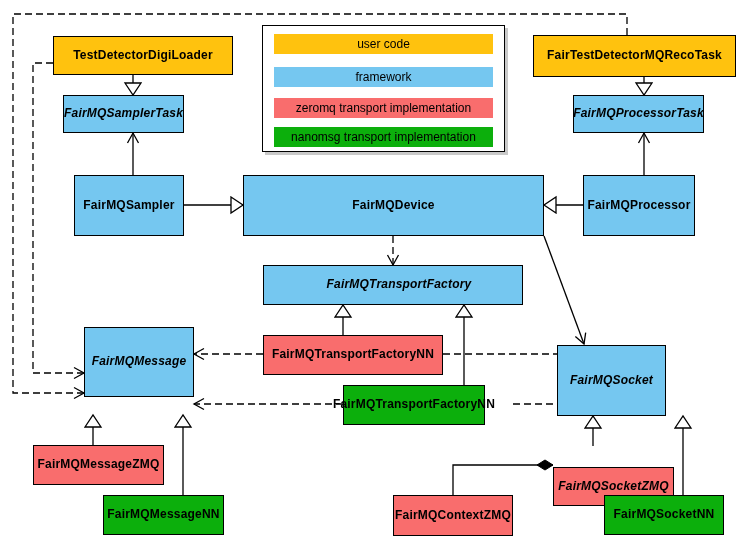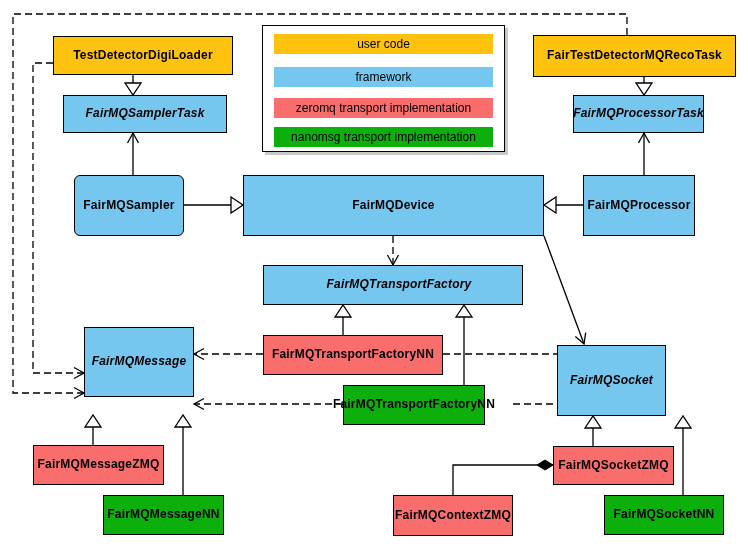--- a/index.html
+++ b/index.html
@@ -64,38 +64,38 @@
     <line x1="513" y1="404" x2="585" y2="404" stroke="#000" stroke-width="1.3" stroke-dasharray="7 4" marker-end="url(#vee)"></line>
     <polyline points="53,63 33,63 33,373 84,373" fill="none" stroke="#000" stroke-width="1.3" stroke-dasharray="7 4" marker-end="url(#vee)"></polyline>
     <polyline points="627,35 627,14 13,14 13,393 84,393" fill="none" stroke="#000" stroke-width="1.3" stroke-dasharray="7 4" marker-end="url(#vee)"></polyline>
 
     <polyline points="453,495 453,465 553,465" fill="none" stroke="#000" stroke-width="1.3" marker-end="url(#dia)"></polyline>
   </svg>
 
   <div class="node" style="left: 53px; top: 36px; width: 180px; height: 39px; background: rgb(255, 194, 14);">TestDetectorDigiLoader</div>
   <div class="node" style="left: 533px; top: 35px; width: 203px; height: 42px; background: rgb(255, 194, 14);">FairTestDetectorMQRecoTask</div>
 
-  <div class="node abstract" style="left: 63px; top: 95px; width: 164px; height: 38px; background: rgb(117, 199, 240);">FairMQSamplerTask</div>
+  <div class="node abstract" style="left: 63px; top: 95px; width: 121px; height: 38px; background: rgb(117, 199, 240);">FairMQSamplerTask</div>
   <div class="node abstract" style="left: 573px; top: 95px; width: 131px; height: 38px; background: rgb(117, 199, 240);">FairMQProcessorTask</div>
 
-  <div class="node" style="left: 74px; top: 175px; width: 110px; height: 61px; background: rgb(117, 199, 240); border-radius: 6px;">FairMQSampler</div>
+  <div class="node" style="left: 74px; top: 175px; width: 110px; height: 61px; background: rgb(117, 199, 240);">FairMQSampler</div>
   <div class="node" style="left: 243px; top: 175px; width: 301px; height: 61px; background: rgb(117, 199, 240);">FairMQDevice</div>
   <div class="node" style="left: 583px; top: 175px; width: 112px; height: 61px; background: rgb(117, 199, 240);">FairMQProcessor</div>
 
   <div class="node abstract" style="left: 263px; top: 265px; width: 260px; height: 40px; background: rgb(117, 199, 240); padding-left: 12px;">FairMQTransportFactory</div>
   <div class="node" style="left: 263px; top: 335px; width: 180px; height: 40px; background: rgb(249, 109, 109);">FairMQTransportFactoryNN</div>
   <div class="node" style="left: 343px; top: 385px; width: 142px; height: 40px; background: rgb(12, 175, 12);">FairMQTransportFactoryNN</div>
 
   <div class="node abstract" style="left: 84px; top: 327px; width: 110px; height: 70px; background: rgb(117, 199, 240);">FairMQMessage</div>
   <div class="node abstract" style="left: 557px; top: 345px; width: 109px; height: 71px; background: rgb(117, 199, 240);">FairMQSocket</div>
 
   <div class="node" style="left: 33px; top: 445px; width: 131px; height: 40px; background: rgb(249, 109, 109);">FairMQMessageZMQ</div>
   <div class="node" style="left: 103px; top: 495px; width: 121px; height: 40px; background: rgb(12, 175, 12);">FairMQMessageNN</div>
 
-  <div class="node" style="left: 553px; top: 446px; width: 121px; height: 39px; background: rgb(249, 109, 109);">FairMQSocketZMQ</div>
+  <div class="node" style="left: 553px; top: 467px; width: 121px; height: 39px; background: rgb(249, 109, 109); font-style: italic;">FairMQSocketZMQ</div>
   <div class="node" style="left: 604px; top: 495px; width: 120px; height: 40px; background: rgb(12, 175, 12);">FairMQSocketNN</div>
   <div class="node" style="left: 393px; top: 495px; width: 120px; height: 41px; background: rgb(249, 109, 109);">FairMQContextZMQ</div>
 
   <div class="legend">
     <div class="legend-row" style="top: 8px; background: rgb(255, 194, 14);">user code</div>
     <div class="legend-row" style="top: 41px; background: rgb(117, 199, 240);">framework</div>
     <div class="legend-row" style="top: 72px; background: rgb(249, 109, 109);">zeromq transport implementation</div>
     <div class="legend-row" style="top: 101px; background: rgb(12, 175, 12);">nanomsg transport implementation</div>
   </div>
 

